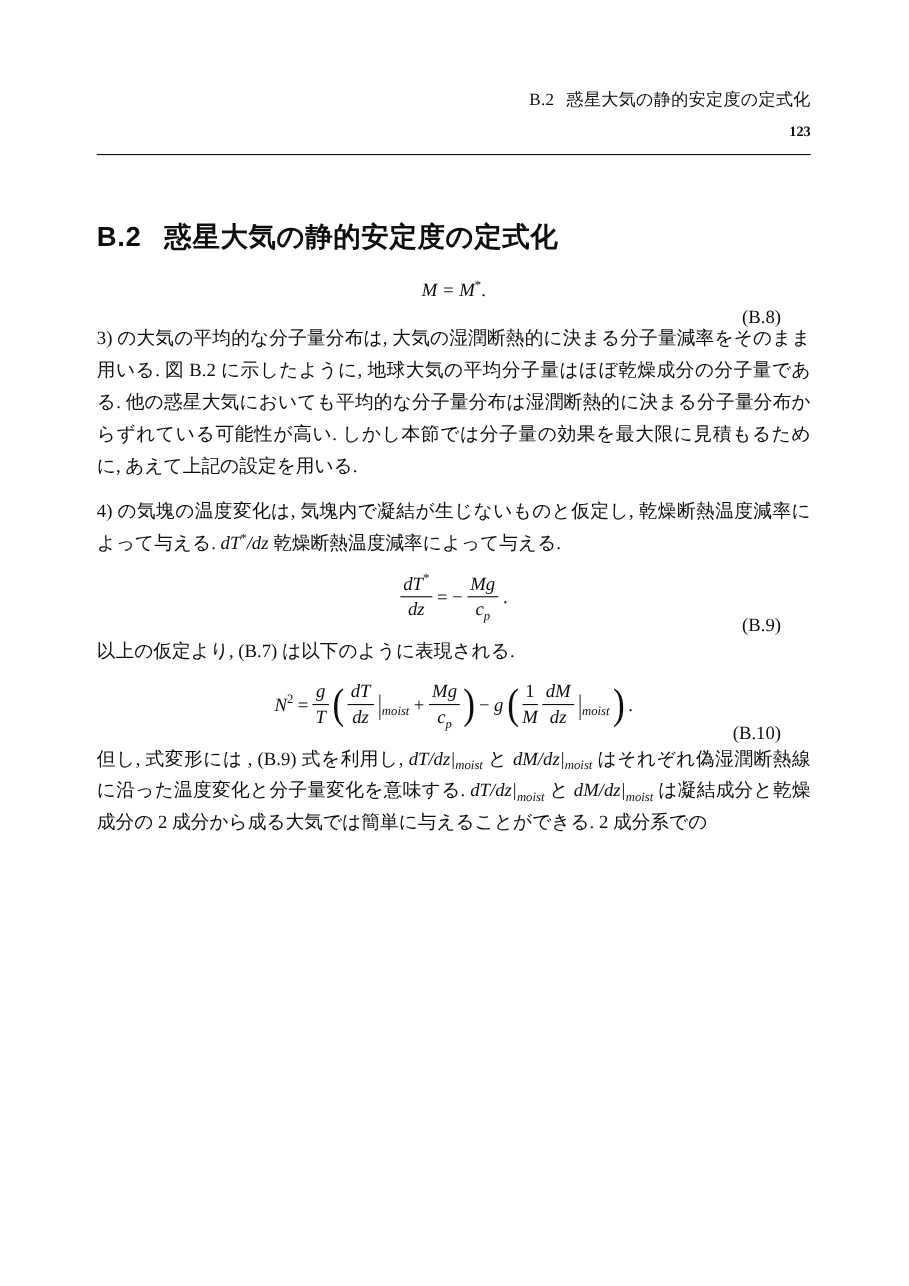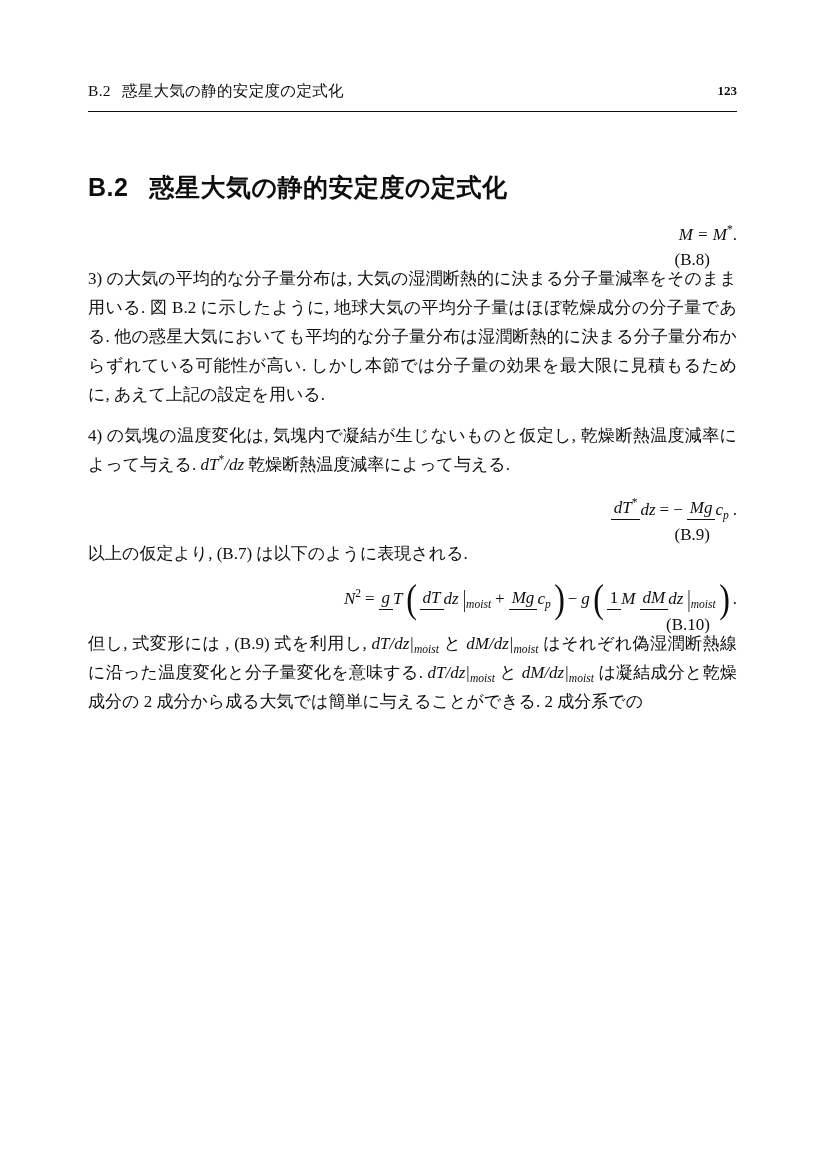--- a/index.html
+++ b/index.html
@@ -3,41 +3,41 @@
 <meta charset="utf-8">
 <style>
   html,body{margin:0;padding:0;background:#ffffff;color:#0e0e0e;}
   .page{
     width:826px;height:1169px;box-sizing:border-box;
     padding:76px 89px 0 88px;background:#ffffff;overflow:hidden;
     font-family:"Liberation Serif","DejaVu Serif",serif;
     font-size:17px;line-height:29px;
   }
   
-  .running-header{display:flex;justify-content:space-between;align-items:flex-end;}
+  .running-header{display:flex;justify-content:space-between;align-items:flex-end;flex-direction:column;}
   .rh-left{font-size:15.5px;letter-spacing:.3px;}
   .rh-num{margin-right:11px;}
   .rh-page{font-weight:bold;font-size:13px;}
   .header-rule{border:none;border-top:1.6px solid #0e0e0e;margin:6px 0 0 0;}
   
   .section-heading{
     font-family:"Liberation Sans","DejaVu Sans",sans-serif;
     font-size:25px;font-weight:bold;line-height:34px;
     margin:58px 0 12px 0;display:flex;gap:21px;letter-spacing:.5px;
   }
   
   .para{margin:12px 0 0 0;text-align:justify;}
   
   .mi{font-style:italic;}
   .rm{font-style:normal;}
   sub,sup{font-size:68%;line-height:0;}
-  .equation{position:relative;display:flex;align-items:center;justify-content:flex-end;margin:13px 0;min-height:34px;}
+  .equation{position:relative;display:flex;align-items:center;justify-content:center;margin:13px 0;min-height:34px;}
   .eq-number{position:absolute;right:27px;top:50%;transform:translateY(-50%);font-style:normal;margin-top:25px;}
   .eqrow{display:inline-flex;align-items:center;gap:4px;font-style:italic;white-space:nowrap;}
-  .frac{display:inline-flex;flex-direction:row;align-items:center;line-height:20px;}
+  .frac{display:inline-flex;flex-direction:column;align-items:center;line-height:20px;}
   .frac .num{display:block;border-bottom:1px solid #0e0e0e;padding:0 3px 1px;}
   .frac .den{display:block;padding-top:1px;}
   .paren{font-style:normal;font-size:230%;font-weight:300;line-height:0.9;display:inline-block;transform:scaleX(.82);margin:0 -2px;}
   .evalat{display:inline-block;font-style:italic;}
   .evalat .bar{font-style:normal;display:inline-block;transform:scaleY(1.5);}
   .op{font-style:normal;}
 </style>
 </head>
 <body>
 

